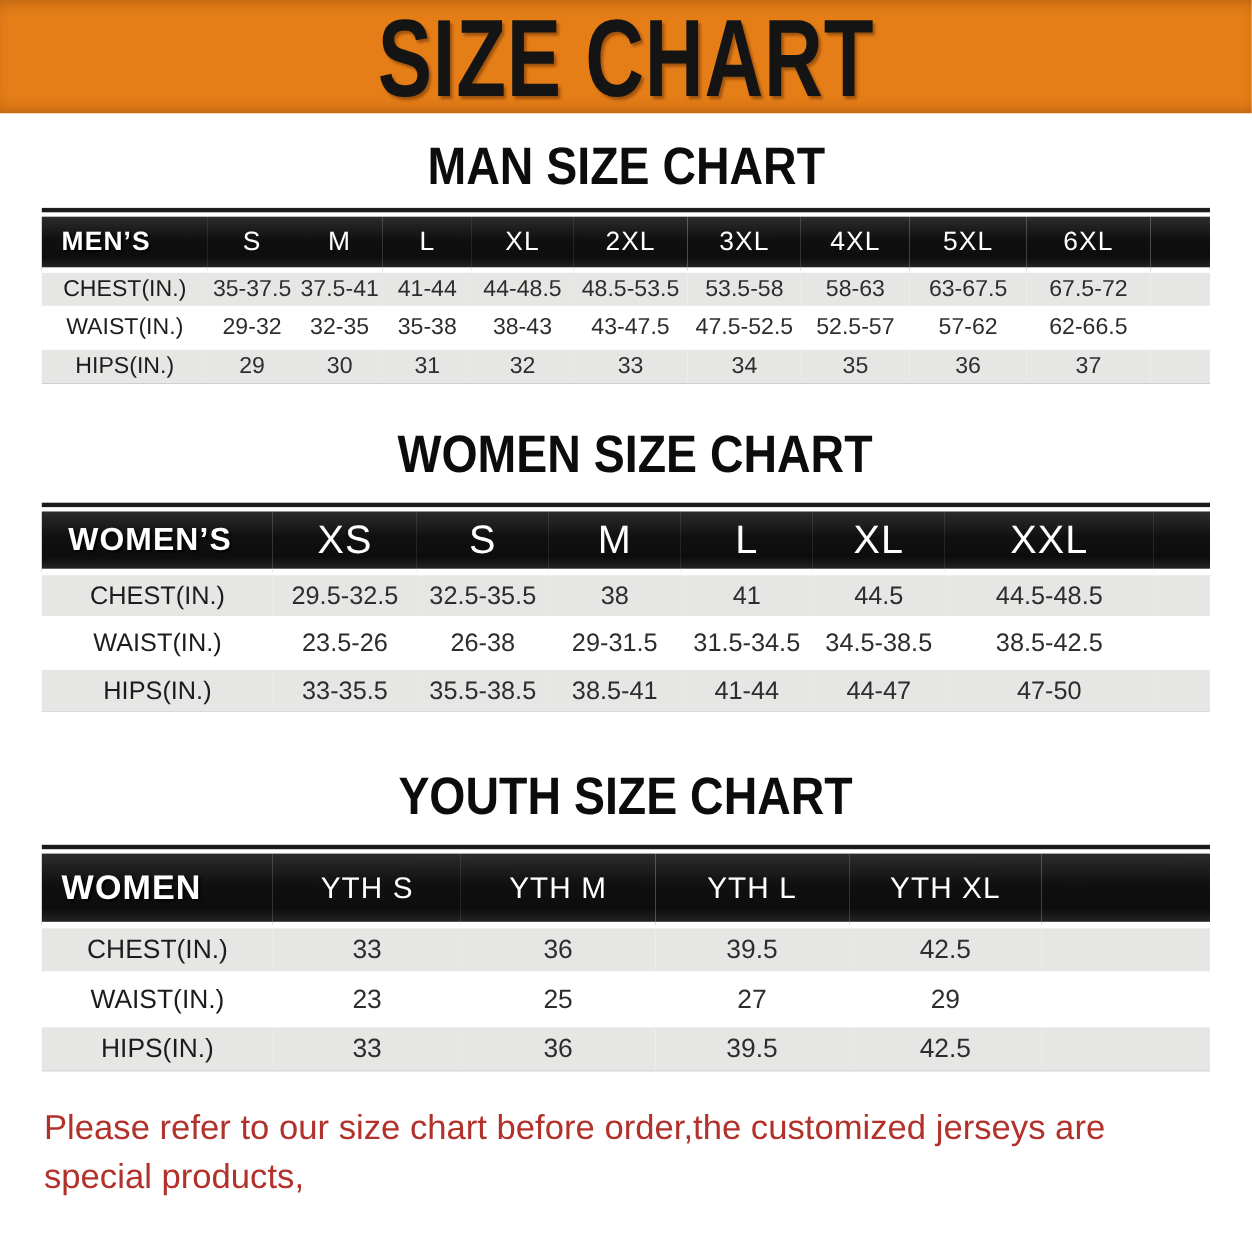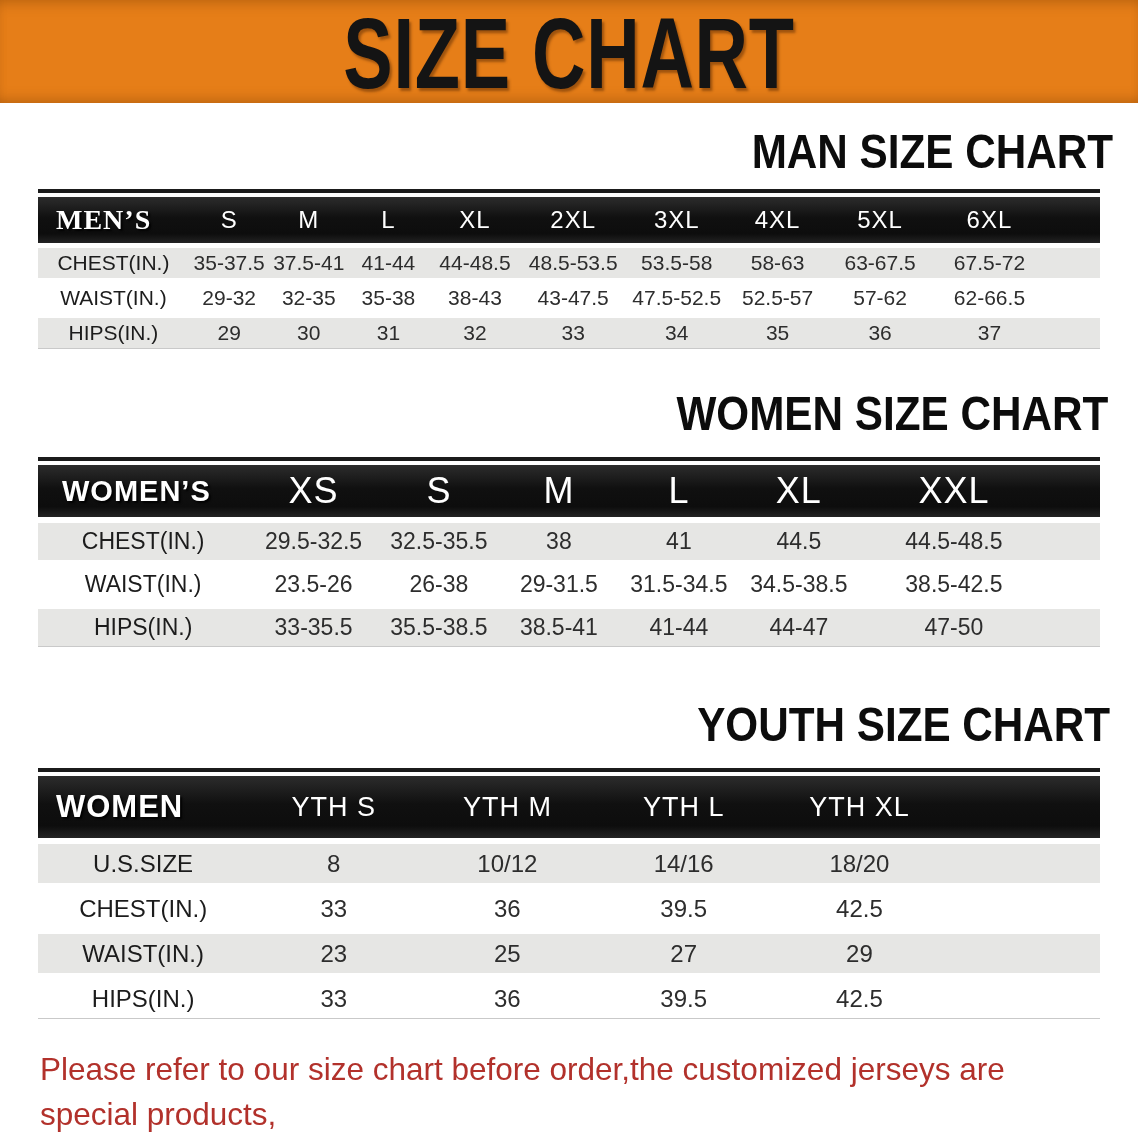--- a/index.html
+++ b/index.html
@@ -14,21 +14,21 @@
     box-shadow:inset 0 10px 14px -8px rgba(110,55,0,.40),
                inset 0 -10px 14px -8px rgba(110,55,0,.40);
   }
   .banner-title{
     font-size:100px;font-weight:bold;color:#141414;line-height:1;
     display:inline-block;transform:scaleX(.74);letter-spacing:1px;
     text-shadow:3px 3px 3px rgba(70,30,0,.45);
     padding-top:2px;white-space:nowrap;
   }
   
-  h2{margin:0;text-align:right;height:46px;line-height:46px;font-weight:bold;color:#0c0c0c;}
+  h2{margin:0;text-align:center;height:46px;line-height:46px;font-weight:bold;color:#0c0c0c;}
   h2 .condensed{display:inline-block;transform:scaleX(.88);font-size:48px;white-space:nowrap;}
   .h-man{margin-top:26px;}
   .h-women{margin-top:42px;margin-left:17px;}
   .h-youth{margin-top:55px;}
   
   .tablewrap{
     margin:0 38px;border-top:4px solid #1b1b1b;padding-top:4px;
     border-bottom:1px solid #c9c9c9;
   }
   .tw-men{margin-top:14px;}
@@ -45,21 +45,21 @@
     text-shadow:2px 2px 2px rgba(0,0,0,.9);
   }
   tbody td{
     text-align:center;border:0;border-top:5px solid #ffffff;
     color:#2d2d2d;padding:0;background:#ffffff;
   }
   tbody tr:nth-child(odd) td{background:#e6e6e4;}
   td.rowlabel{color:#1c1c1c;}
   
   .t-men thead th{height:46px;font-size:24px;}
-  .t-men thead th:first-child{font-size:28px;font-family:Liberation Serif, serif;}
+  .t-men thead th:first-child{font-size:24px;}
   .t-men tbody td{height:30px;font-size:21px;border-top-width:5px;}
   
   .t-women thead th{height:52px;font-size:36px;}
   .t-women thead th:first-child{font-size:29px;padding-left:24px;}
   .t-women tbody td{height:37px;font-size:23px;border-top-width:6px;}
   
   .t-youth thead th{height:62px;font-size:27px;}
   .t-youth thead th:first-child{font-size:31px;}
   .t-youth tbody td{height:39px;font-size:24px;border-top-width:6px;}
   
@@ -235,28 +235,20 @@
           <th>WOMEN</th>
           <th>YTH S</th>
           <th>YTH M</th>
           <th>YTH L</th>
           <th>YTH XL</th>
           <th></th>
         </tr>
       </thead>
     <tbody>
         <tr>
-          <td class="rowlabel">U.S.SIZE</td>
-          <td class="val">8</td>
-          <td class="val">10/12</td>
-          <td class="val">14/16</td>
-          <td class="val">18/20</td>
-          <td></td>
-        </tr>
-        <tr>
           <td class="rowlabel">CHEST(IN.)</td>
           <td class="val">33</td>
           <td class="val">36</td>
           <td class="val">39.5</td>
           <td class="val">42.5</td>
           <td></td>
         </tr>
         <tr>
           <td class="rowlabel">WAIST(IN.)</td>
           <td class="val">23</td>

